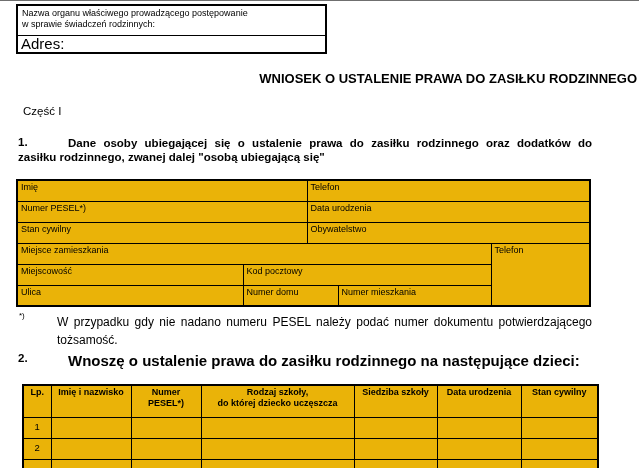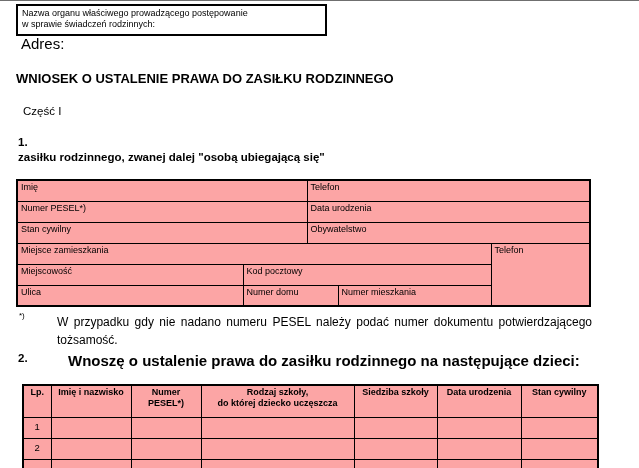--- a/index.html
+++ b/index.html
@@ -5,47 +5,47 @@
   html,body { margin:0; padding:0; background:#fff; }
   .page {
     position:relative; width:639px; height:468px; overflow:hidden;
     background:#ffffff; color:#000;
     font-family:"Liberation Sans", sans-serif;
   }
   .top-edge { position:absolute; left:0; top:0; width:639px; height:1px; background:#6f6f6f; }
 
   
   .org-box {
-    position:absolute; left:16px; top:4px; width:311px; height:32px;
+    position:absolute; left:16px; top:4px; width:311px; height:50px;
     border:2px solid #000; box-sizing:border-box; background:#fff;
   }
   .org-box .name {
     height:30px; box-sizing:border-box; border-bottom:1px solid #000;
     padding:2px 4px; font-size:9px; line-height:11px;
   }
   .org-box .addr { padding:2px 3px; font-size:15px; line-height:11px; }
 
   
   .title {
     position:absolute; left:16px; right:2px; top:71px;
-    text-align:left; font-weight:bold; font-size:13px; line-height:15px;
+    text-align:right; font-weight:bold; font-size:13px; line-height:15px;
   }
 
   .part { position:absolute; left:23px; top:105px; font-size:11.5px; }
 
   .sec-num { position:absolute; font-weight:bold; font-size:11.5px; }
   .sec1-num { left:18px; top:136px; }
   .sec1-l1 {
     position:absolute; left:68px; top:136px; width:524px;
     font-weight:bold; font-size:11.5px; line-height:14px;
     text-align:justify; text-align-last:justify;
   }
   .sec1-l2 { position:absolute; left:18px; top:151px; font-weight:bold; font-size:11.5px; }
 
-  table { border-collapse:collapse; table-layout:fixed; position:absolute; background:#fca5a5; }
+  table { border-collapse:collapse; table-layout:fixed; position:absolute; background:#eab308; }
   td {
     border:1px solid #000; vertical-align:top; padding:1px 3px;
     font-size:9px; line-height:11px; overflow:hidden;
   }
   .t1 { left:16px; top:179px; width:573px; border:2px solid #000; }
   .t1 tr { height:21px; }
   .t2 { left:22px; top:384px; width:575px; border:2px solid #000; }
   .t2 tr.hdr { height:32px; }
   .t2 tr.r { height:21px; }
   .t2 td.c { text-align:center;font-weight:bold; }
@@ -78,20 +78,21 @@
     </div>
   </div>
 
   <div class="title">
     <div>WNIOSEK O USTALENIE PRAWA DO ZASIŁKU RODZINNEGO</div>
   </div>
 
   <div class="part">Część I</div>
 
   <div class="sec-num sec1-num">1.</div>
+  <div class="sec1-l1">Dane osoby ubiegającej się o ustalenie prawa do zasiłku rodzinnego oraz dodatków do</div>
   <div class="sec1-l2">zasiłku rodzinnego, zwanej dalej "osobą ubiegającą się"</div>
 
   <table class="t1">
     <colgroup>
       <col style="width:226px">
         <col style="width:64px">
         <col style="width:31px">
       <col style="width:153px">
         <col style="width:99px">
     </colgroup>

